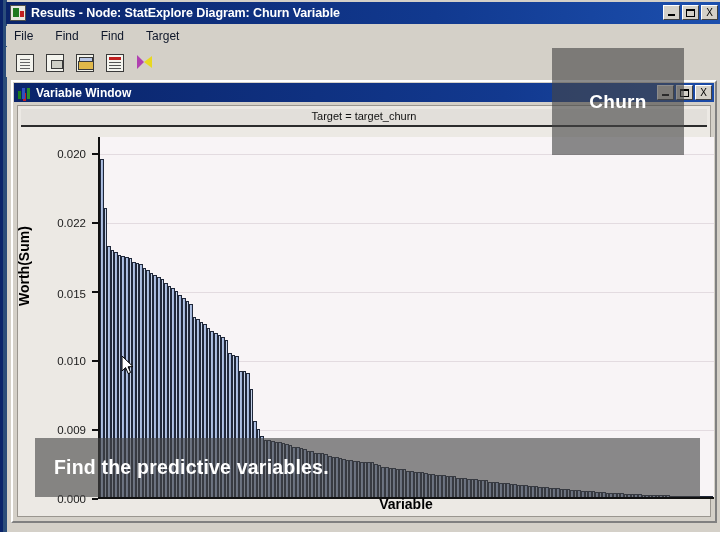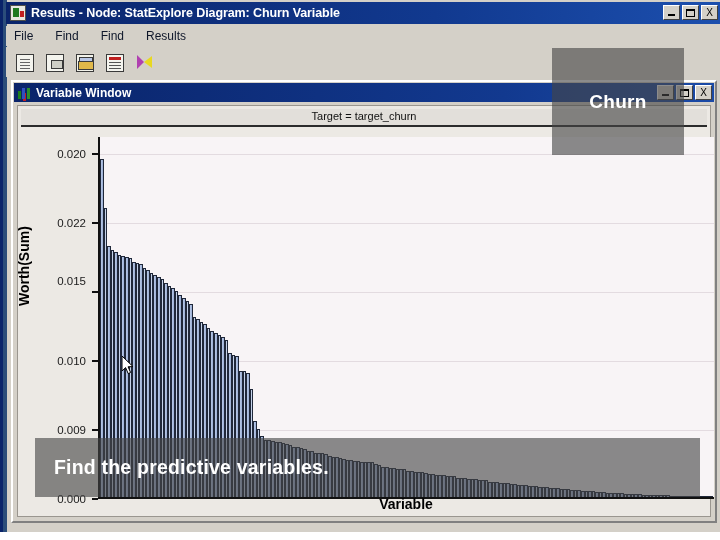--- a/index.html
+++ b/index.html
@@ -353,21 +353,21 @@
         <span class="win-btn btn-close">
             <span class="g">X</span>
           </span>
       </span>
     </div>
 
     <div id="menubar">
       <span class="menu-item">File</span>
       <span class="menu-item">Find</span>
       <span class="menu-item">Find</span>
-      <span class="menu-item">Results</span>
+      <span class="menu-item">Target</span>
     </div>
 
     <div id="toolbar">
       <span class="tool-btn">
           <span class="tool-glyph ico-doc"></span>
         </span>
       <span class="tool-btn">
           <span class="tool-glyph ico-save"></span>
         </span>
       <span class="tool-btn">
@@ -402,21 +402,21 @@
       <div id="chart-client">
 
         <div id="chart-header">Target = target_churn</div>
 
         <div id="ylabel">Worth(Sum)</div>
         <div id="yticks">
             <div class="ytick-label" style="top: 47.5802px; right: 624px;">0.020</div>
             <div class="ytick-mark" style="top: 47.5802px; left: 74px;"></div>
             <div class="ytick-label" style="top: 116.664px; right: 624px;">0.022</div>
             <div class="ytick-mark" style="top: 116.664px; left: 74px;"></div>
-            <div class="ytick-label" style="top: 175px; right: 624px;">0.015</div>
+            <div class="ytick-label" style="top: 188px; right: 624px;">0.015</div>
             <div class="ytick-mark" style="top: 185.748px; left: 74px;"></div>
             <div class="ytick-label" style="top: 254.832px; right: 624px;">0.010</div>
             <div class="ytick-mark" style="top: 254.832px; left: 74px;"></div>
             <div class="ytick-label" style="top: 323.916px; right: 624px;">0.009</div>
             <div class="ytick-mark" style="top: 323.916px; left: 74px;"></div>
             <div class="ytick-label" style="top: 393px; right: 624px;">0.000</div>
             <div class="ytick-mark" style="top: 393px; left: 74px;"></div>
           </div>
 
         <div id="plot-frame">

